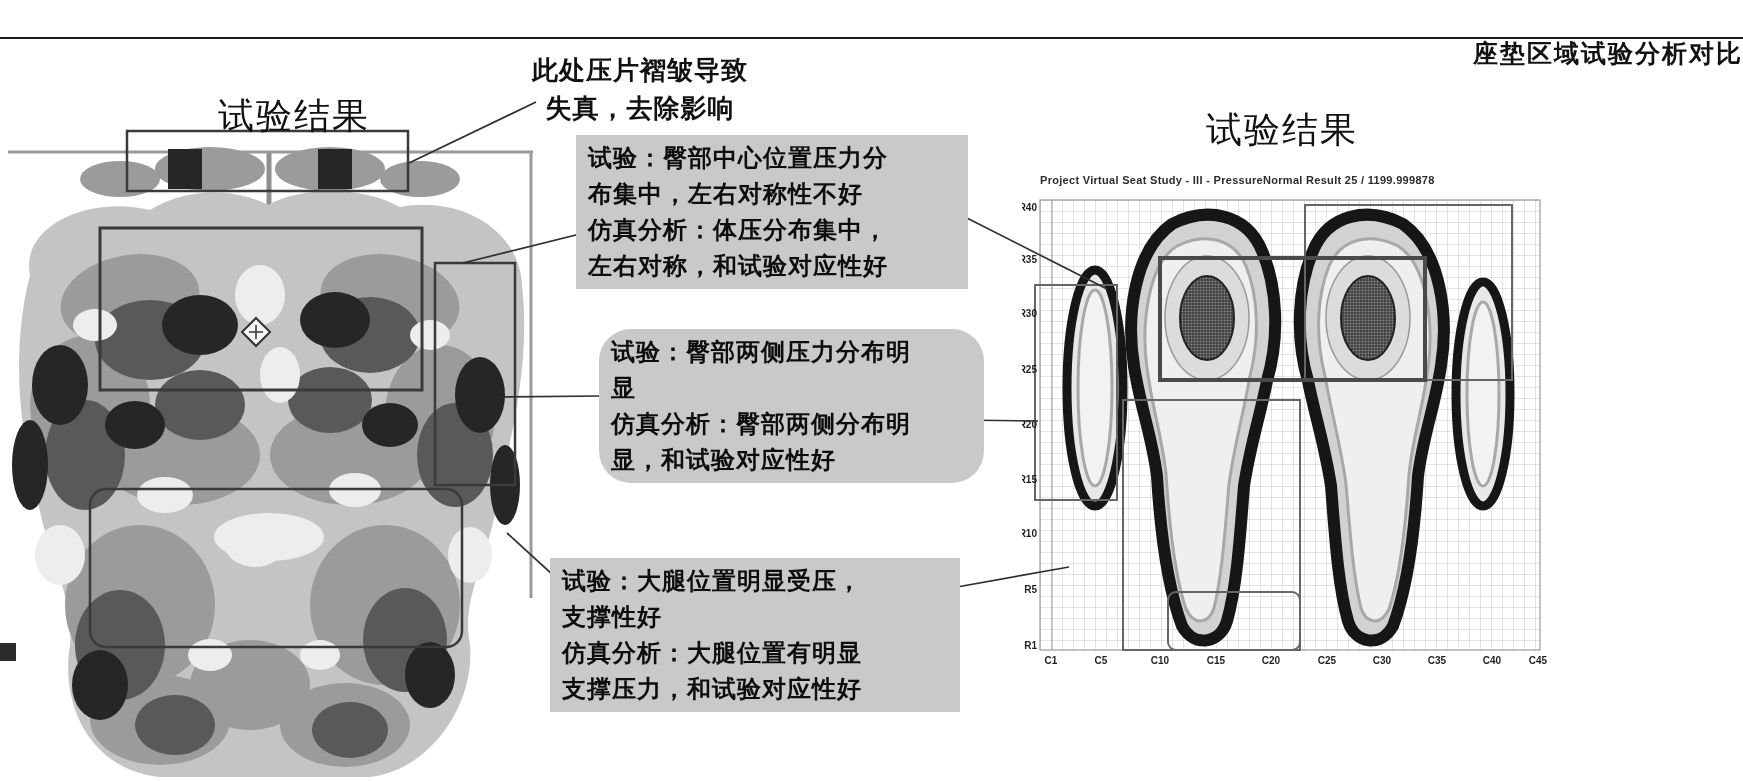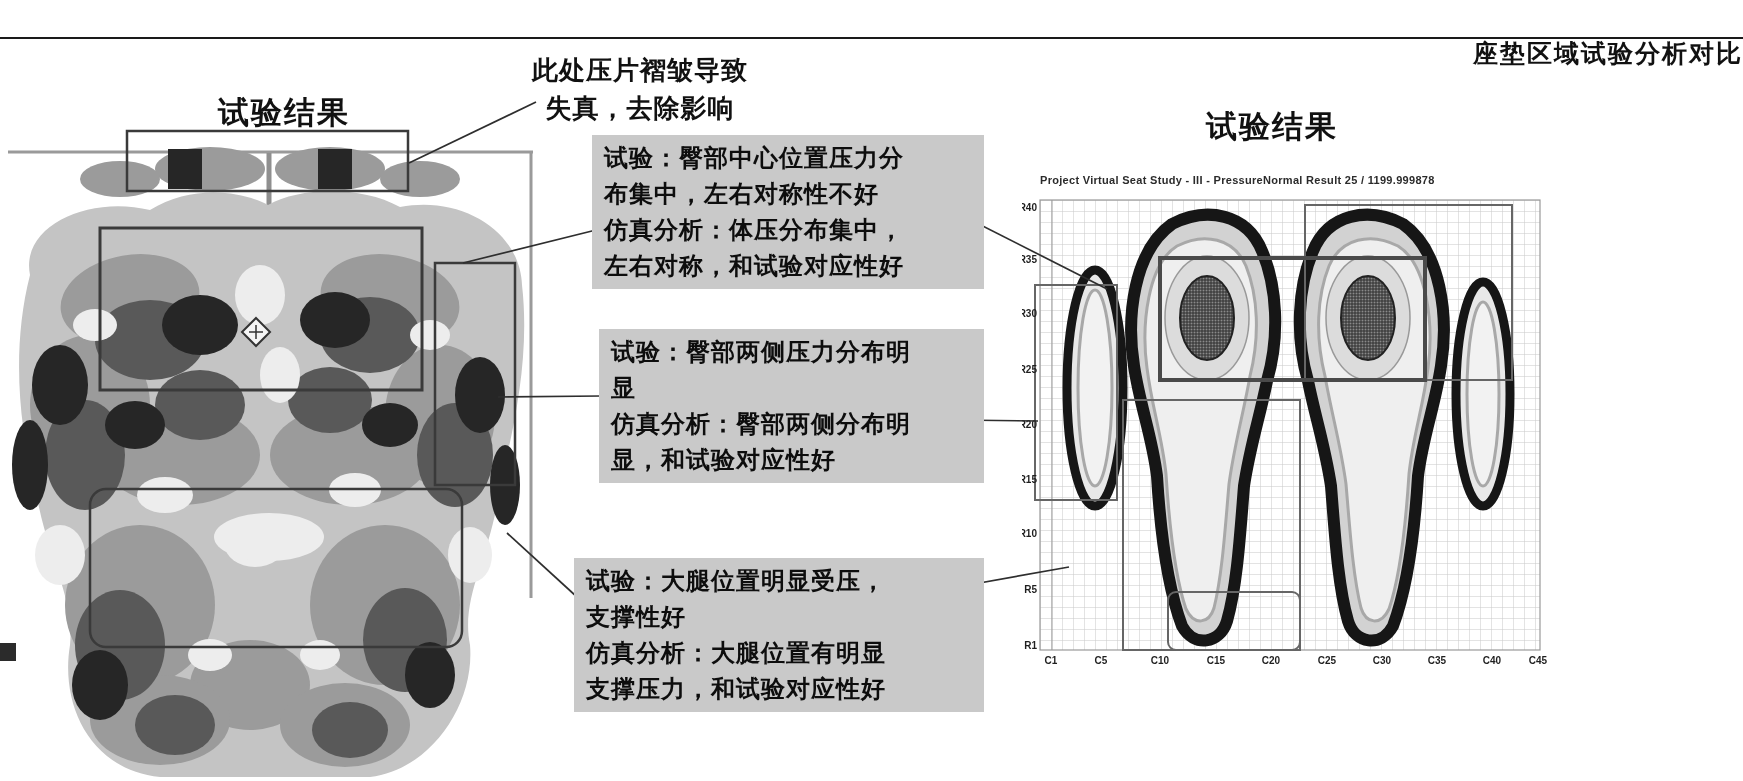--- a/index.html
+++ b/index.html
@@ -6,35 +6,35 @@
   #canvas{
     position:relative;width:1743px;height:781px;background:#fff;overflow:hidden;
     font-family:"Liberation Sans","DejaVu Sans",sans-serif;color:#111;
   }
   .abs{position:absolute;}
   #page-title{
     top:2px;left:0;width:100%;text-align:right;
     font-size:25px;font-weight:bold;letter-spacing:2px;z-index:4;margin-top:35px;
   }
   #title-rule{top:37px;left:0;width:1743px;border-top:2px solid #1a1a1a;z-index:1;}
-  .panel-label{font-size:31px;font-weight:bold;letter-spacing:2px;z-index:4;}
+  .panel-label{font-size:36px;font-weight:normal;letter-spacing:2px;z-index:4;}
   #left-panel-label{top:92px;left:218px;}
   #right-panel-label{top:106px;left:1206px;}
   #wrinkle-note{
     top:52px;left:532px;font-size:26px;font-weight:bold;line-height:1.45;
     white-space:pre-line;z-index:4;letter-spacing:1px;text-align:center;
   }
   .note-box{
     background:var(--note-bg,#c9c9c9);
     font-size:24px;font-weight:bold;line-height:36px;letter-spacing:1px;
     padding:5px 12px;white-space:pre-line;z-index:3;color:#0d0d0d;
   }
-  #note-center{top:135px;left:592px;width:368px;}
-  #note-sides{top:329px;left:599px;width:361px;}
-  #note-thigh{top:558px;left:574px;width:386px;}
+  #note-center{top:135px;left:576px;width:368px;}
+  #note-sides{top:329px;left:599px;width:361px;border-radius:32px;}
+  #note-thigh{top:558px;left:550px;width:386px;}
   #connector-layer{top:0;left:0;z-index:2;pointer-events:none;}
   #test-map{top:125px;left:0;z-index:1;}
   #sim-map{top:166px;left:1022px;z-index:1;}
   svg text{font-family:"Liberation Sans","DejaVu Sans",sans-serif;}
   .axis-label{font-size:10px;font-weight:bold;fill:#1f1f1f;}
   .sim-title{font-size:11px;font-weight:bold;fill:#2b2b2b;letter-spacing:.3px;}
 </style>
 </head>
 <body>
 

